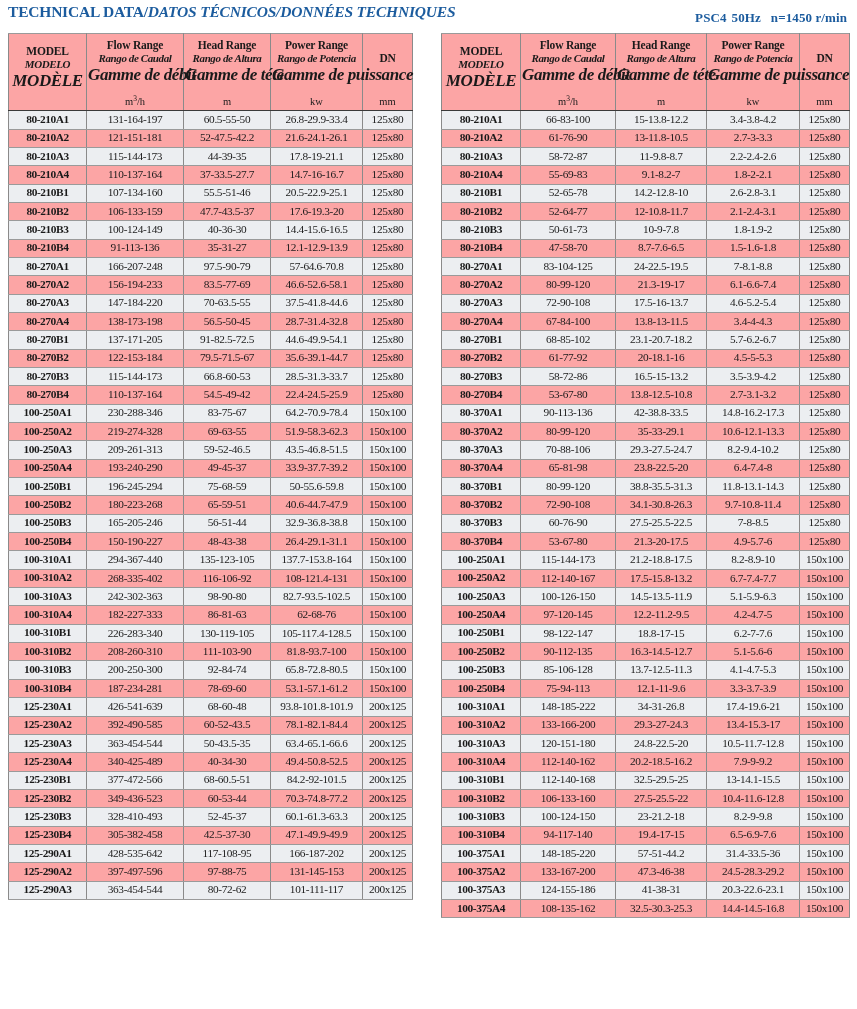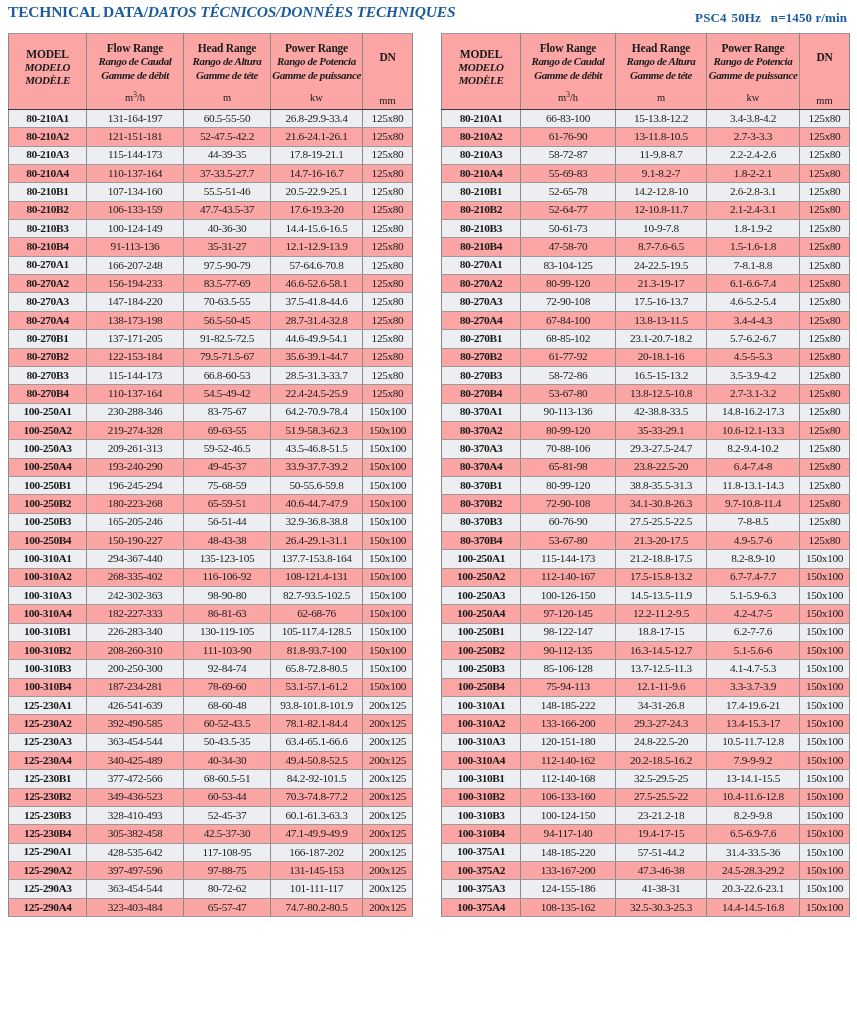--- a/index.html
+++ b/index.html
@@ -88,21 +88,21 @@
   table.dt thead th {
     border-bottom: 1.4px solid #3a3a3a;
     padding: 4px 1px 3px 1px;
     height: auto;
     font-size: 11.5px;
     font-weight: bold;
     letter-spacing: -0.2px;
   }
   .hdr-l1 { font-weight: bold; font-style: normal; display: block; line-height: 1.22; }
   .hdr-l2 { font-weight: bold; font-style: italic; display: block; line-height: 1.22; font-size: 11px; letter-spacing: -0.4px;}
-  .hdr-l3 { font-weight: bold; font-style: italic; display: block; line-height: 1.22; font-size: 11px; letter-spacing: -0.4px;}
+  .hdr-l3 { font-weight: bold; font-style: italic; display: block; line-height: 1.22; font-size: 17px; letter-spacing: -0.4px;}
   .hdr-unit { font-weight: normal; font-style: normal; display: block; margin-top: 10px; font-size: 10.5px; letter-spacing: 0; }
   .hdr-unit.tall { margin-top: 31px; }
   .hdr-dn .hdr-l1 { margin-top: 12px; }
 
   
   tbody td.model { font-weight: bold; font-size: 11.4px; letter-spacing: -0.45px; }
   tbody tr.alt td { background: #eceef1; }
   tbody tr.grp td { border-top: 1.6px solid #3a3a3a; }
 
   
@@ -468,27 +468,20 @@
               <td>131-145-153</td>
               <td>200x125</td>
             </tr>
             <tr class="alt">
               <td class="model">125-290A3</td>
               <td>363-454-544</td>
               <td>80-72-62</td>
               <td>101-111-117</td>
               <td>200x125</td>
             </tr>
-            <tr>
-              <td class="model">125-290A4</td>
-              <td>323-403-484</td>
-              <td>65-57-47</td>
-              <td>74.7-80.2-80.5</td>
-              <td>200x125</td>
-            </tr>
           </tbody>
       </table>
     </div>
 
     <div class="table-holder right">
       <table class="dt right">
         <colgroup>
           <col class="col-model">
             <col class="col-flow">
             <col class="col-head">

